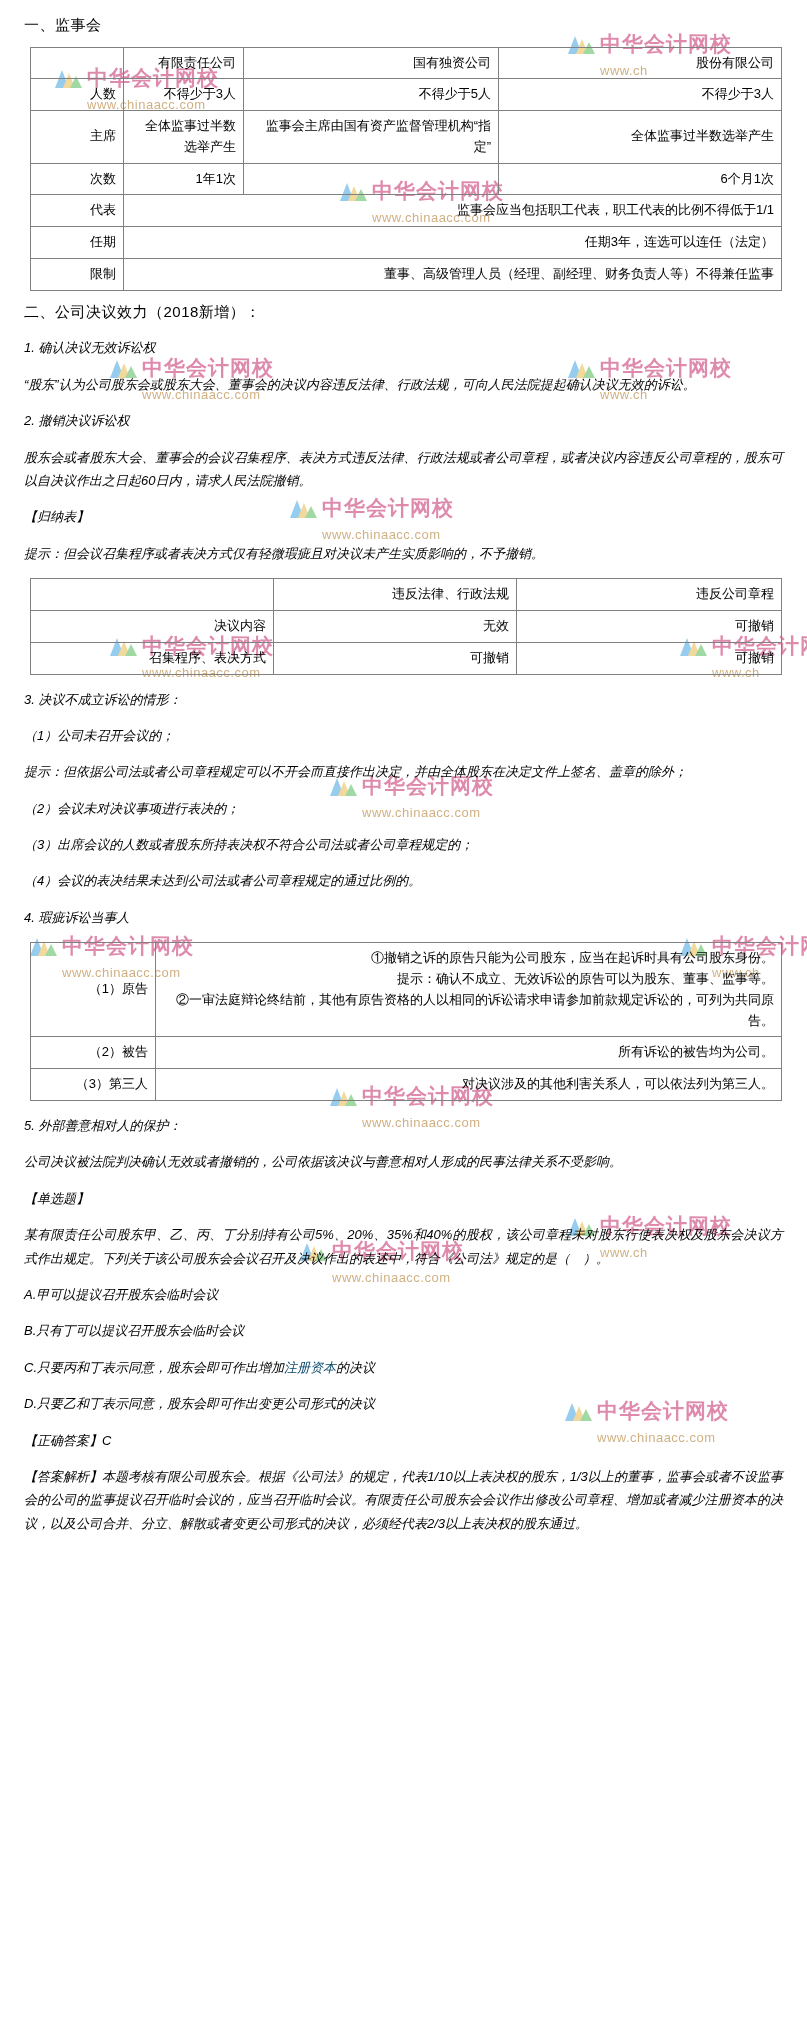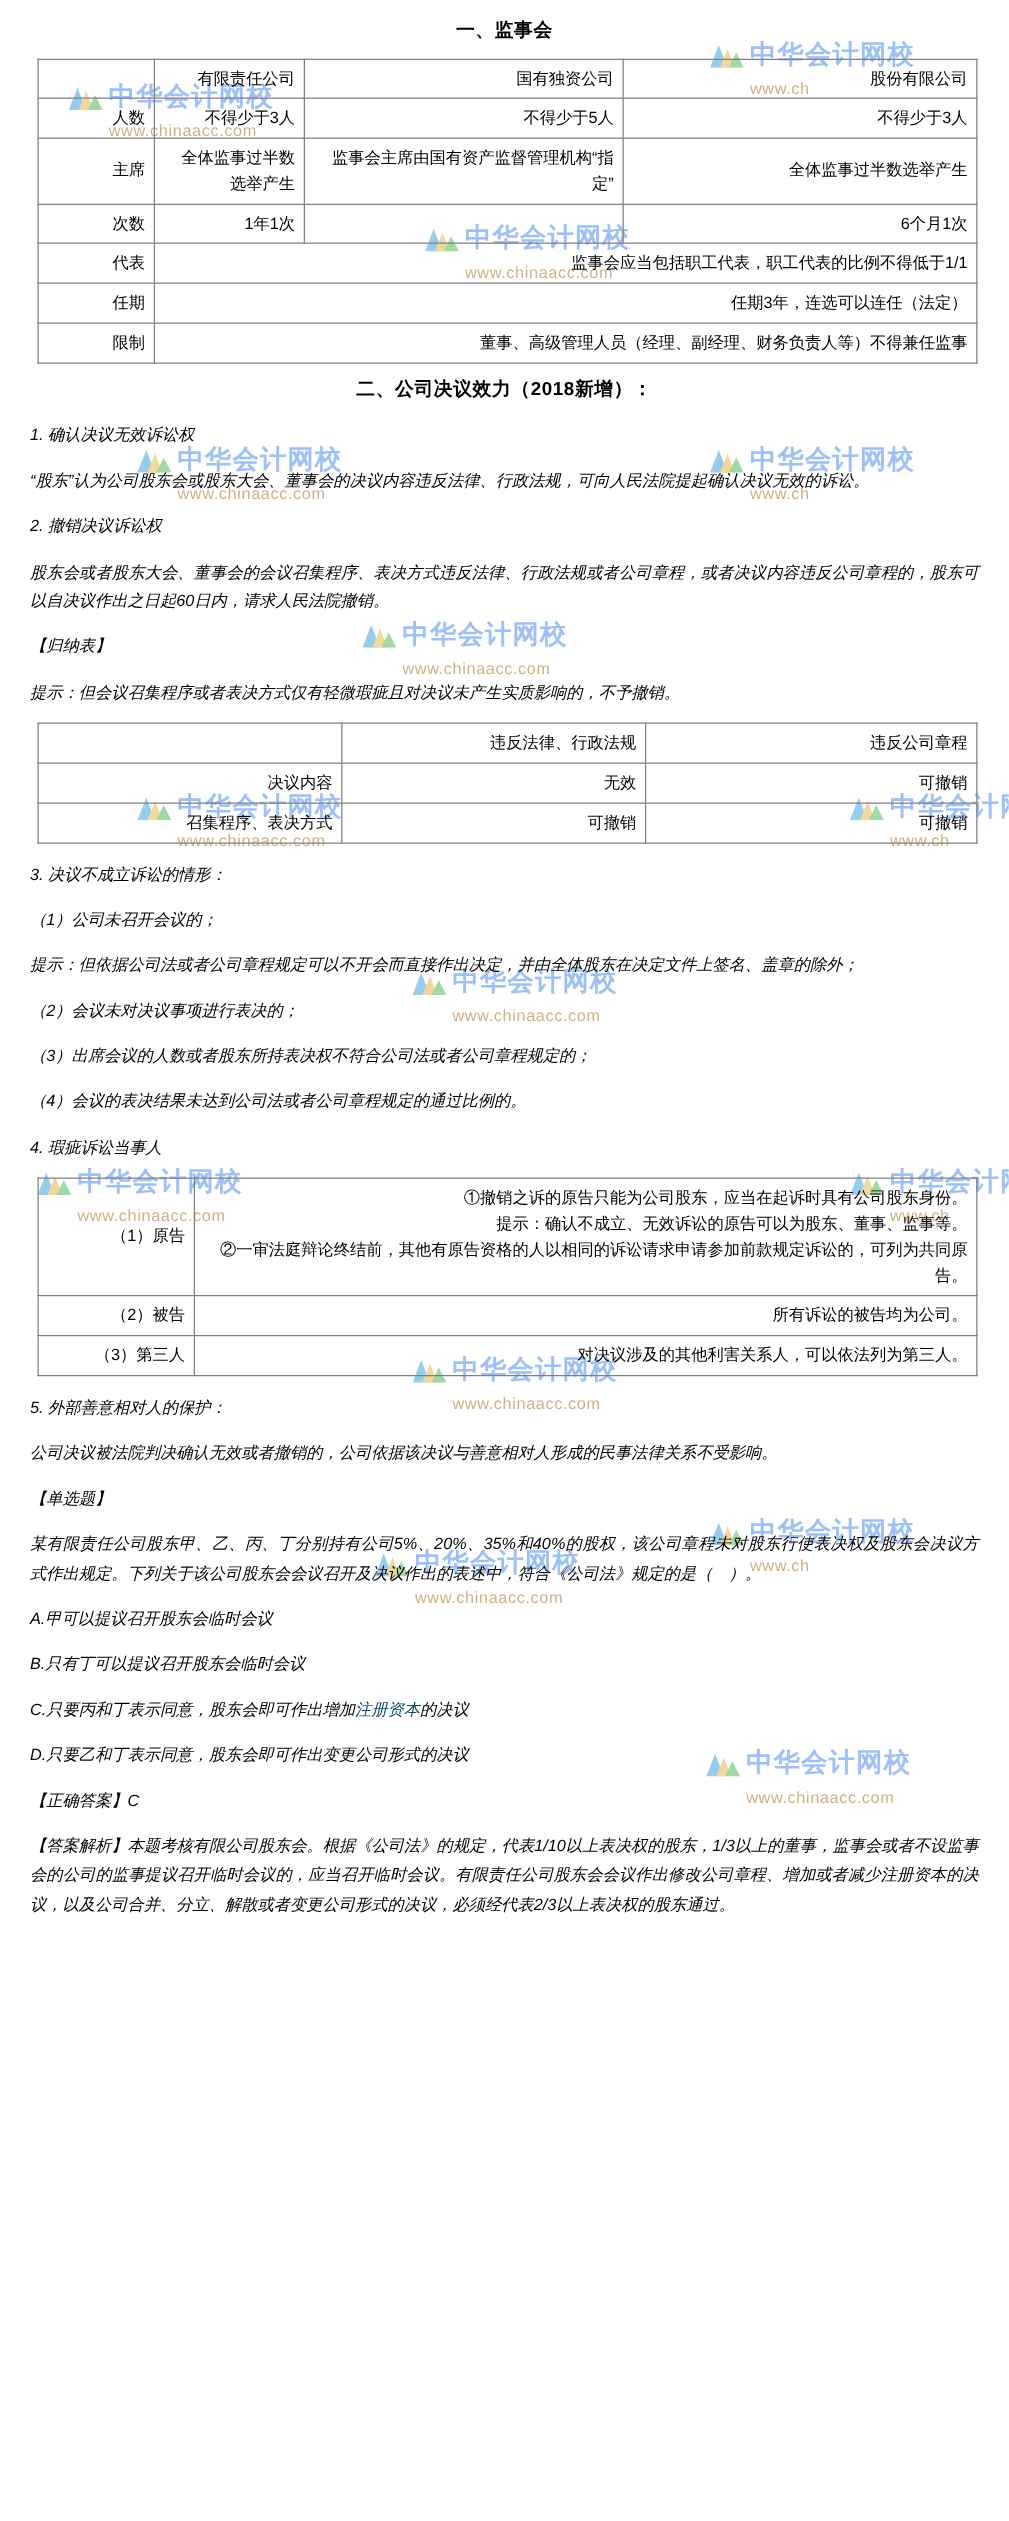--- a/index.html
+++ b/index.html
@@ -31,21 +31,21 @@
     z-index: 5;
     overflow: hidden;
   }
   .wm {
     position: absolute;
     opacity: 0.5;
     white-space: nowrap;
   }
   .wm .wm-title {
     font-size: 21px;
-    color: #3b82f6;
+    color: #be185d;
     font-weight: bold;
     letter-spacing: 1px;
     display: flex;
     align-items: center;
   }
   .wm .wm-url {
     font-size: 13px;
     color: #a16207;
     letter-spacing: 0.5px;
     margin-top: 1px;
@@ -70,24 +70,23 @@
   .wm-logo i.b3 { border-width: 0 6px 12px 6px; border-color: transparent transparent #43b54a transparent; left: 15px; top: 9px; }
 
   
   .content {
     position: relative;
     z-index: 10;
     padding: 8px 24px 20px 24px;
   }
   h2.sec {
     font-size: 15px;
-    font-weight: bold;
+    font-weight: normal;
     margin: 6px 0 10px 0;
     letter-spacing: 0.5px;
-    text-align: center;
   }
   p.para {
     margin: 13px 0;
     text-align: justify;
     line-height: 1.8;
     font-style: italic;
   }
   table.grid {
     border-collapse: collapse;
     width: 752px;

